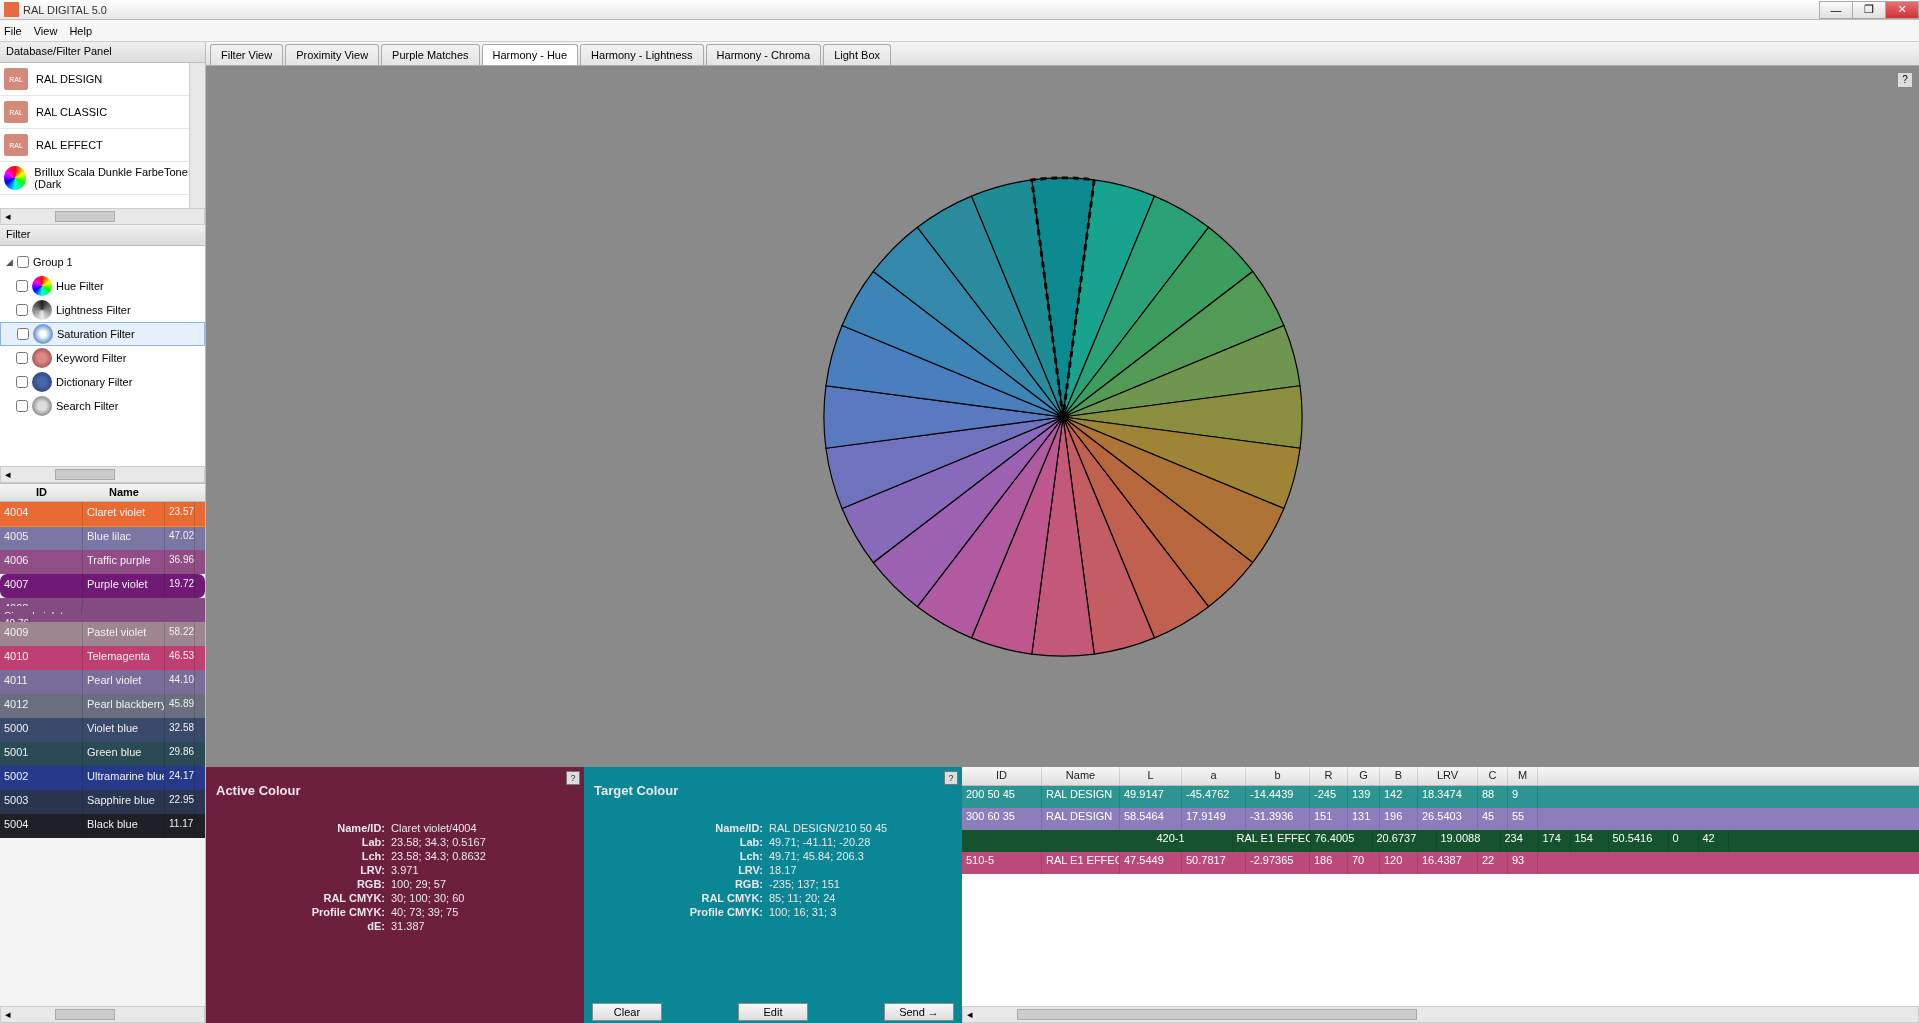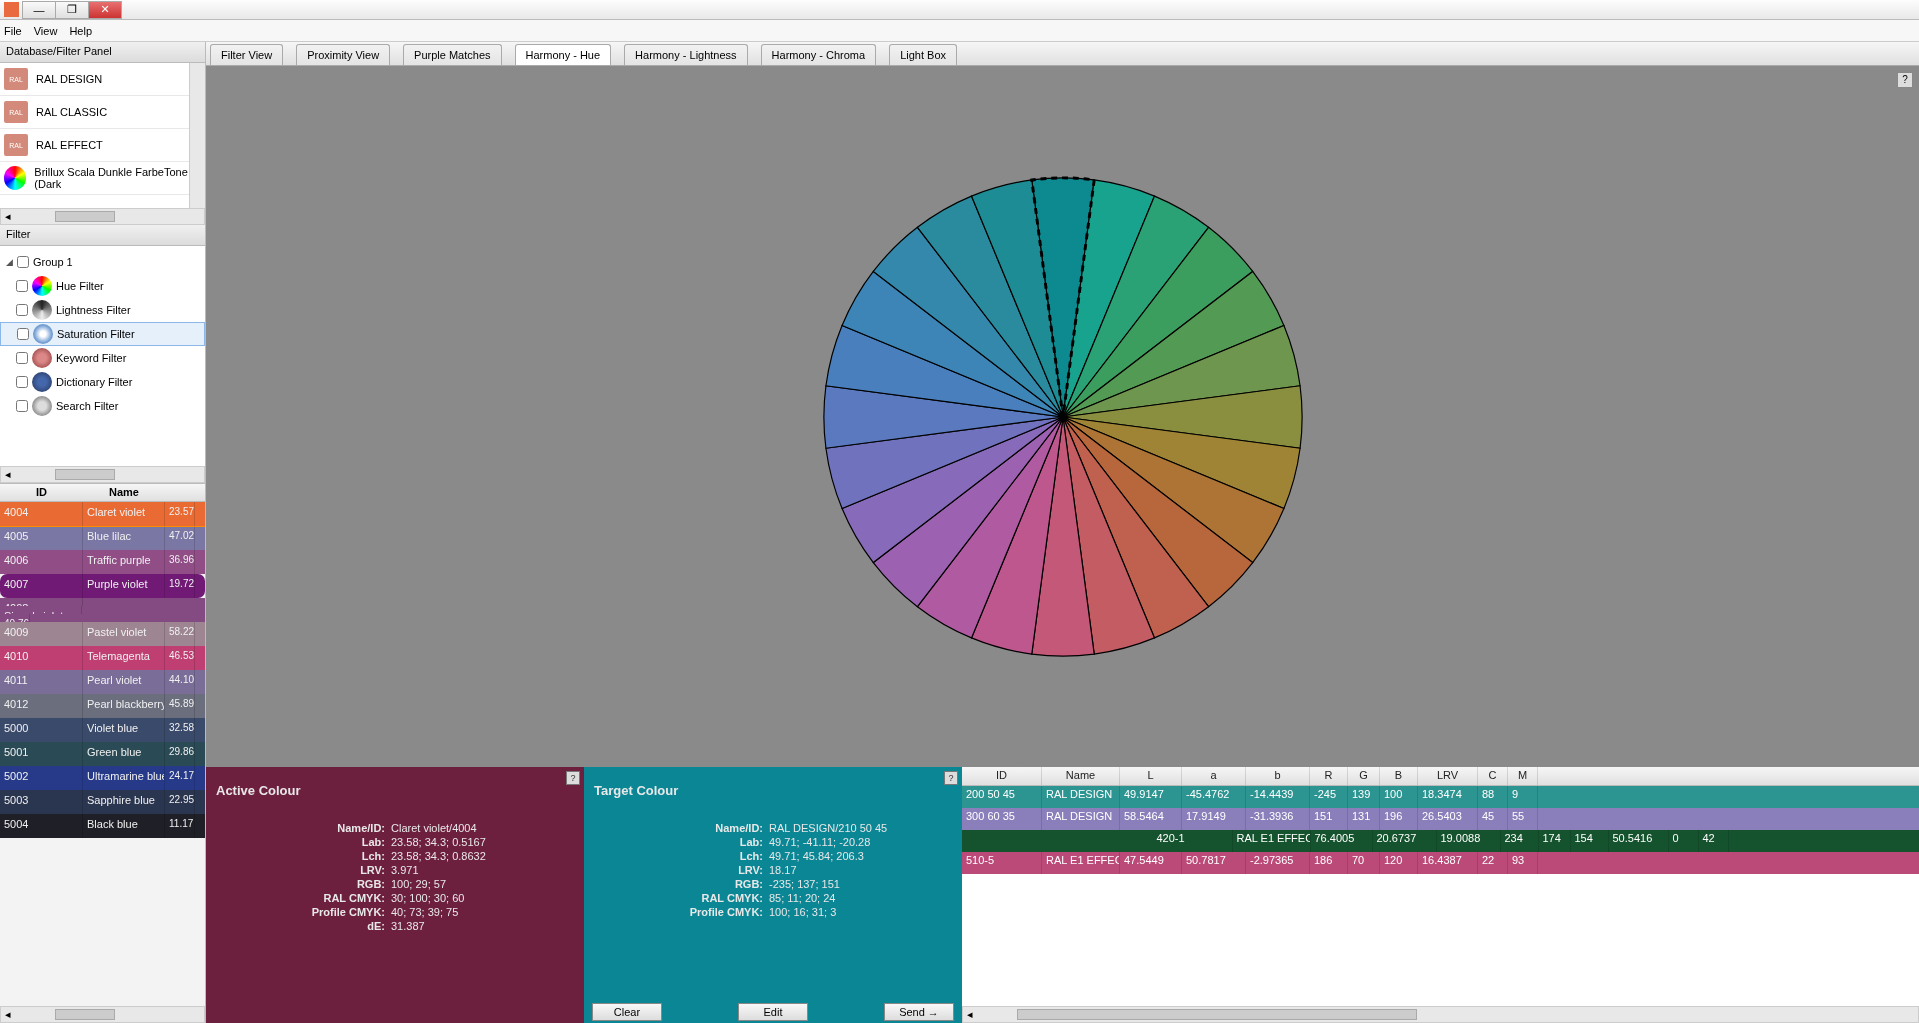--- a/index.html
+++ b/index.html
@@ -43,21 +43,21 @@
 .colortbl-hdr { display:flex;background:linear-gradient(#f6f6f6,#e0e0e0);border-top:1px solid #bbb;border-bottom:1px solid #bbb;height:19px; }
 .colortbl-hdr div { text-align:center;font-weight:bold;padding:2px 0; }
 .colortbl { flex:1; overflow:hidden; }
 .colortbl .row { display:flex; height:24px; }
 .colortbl .row div { padding:4px 4px;border-right:1px solid rgba(0,0,0,0.15);color:#f0f0f0;white-space:nowrap;overflow:hidden; }
 .colortbl .row .id { width:83px; }
 .colortbl .row .nm { width:82px; }
 .colortbl .row .v  { width:30px;font-size:10px; }
 
 
-.tabstrip { height:24px;background:linear-gradient(#f6f6f6,#e0e0e0);display:flex;align-items:flex-end;padding-left:4px;gap:13px;border-bottom:1px solid #aaa; }
+.tabstrip { height:24px;background:linear-gradient(#f6f6f6,#e0e0e0);display:flex;align-items:flex-end;padding-left:4px;gap:2px;border-bottom:1px solid #aaa; }
 .tab { padding:4px 10px;border:1px solid #aaa;border-bottom:none;background:linear-gradient(#f2f2f2,#e4e4e4);border-radius:3px 3px 0 0;cursor:default; }
 .tab.active { background:#fff; }
 
 
 .wheel-area { flex:1;background:#8a8a8a;position:relative;display:flex;align-items:center;justify-content:center; }
 .wheel-area .help { position:absolute;top:6px;right:6px;width:16px;height:16px;background:#ddd;border:1px solid #888;font-size:10px;text-align:center;line-height:14px; }
 
 
 .bottom { height:256px;display:flex; }
 .info-panel { position:relative;padding:16px 10px 10px 10px;color:#e8e8e8; }
@@ -79,20 +79,21 @@
 .c-id{width:80px}.c-nm{width:78px}.c-l{width:62px}.c-a{width:64px}.c-b{width:64px}.c-r{width:38px}.c-g{width:32px}.c-bl{width:38px}.c-lrv{width:60px}.c-c{width:30px}.c-m{width:30px}
 .results .hdr div{color:#222;text-align:center;}
 
 svg.colorwheel { width:490px;height:490px; }
 </style>
 </head>
 <body>
 
 <div class="titlebar">
   <div class="icon"></div>
+  <div class="title">RAL DIGITAL 5.0</div>
   <div class="winbtns">
     <div class="winbtn">—</div>
     <div class="winbtn">❐</div>
     <div class="winbtn close">✕</div>
   </div>
 </div>
 
 <div class="menubar">
   <span>File</span>
   <span>View</span>
@@ -389,21 +390,21 @@
           </div>
         <div id="res-rows">
             <div class="rrow" style="background: rgb(45, 149, 145);">
               <div class="c-id">200 50 45</div>
               <div class="c-nm">RAL DESIGN</div>
               <div class="c-l">49.9147</div>
               <div class="c-a">-45.4762</div>
               <div class="c-b">-14.4439</div>
               <div class="c-r">-245</div>
               <div class="c-g">139</div>
-              <div class="c-bl">100</div>
+              <div class="c-bl">142</div>
               <div class="c-lrv">18.3474</div>
               <div class="c-c">88</div>
               <div class="c-m">9</div>
             </div>
             <div class="rrow" style="background: rgb(138, 127, 186);">
               <div class="c-id">300 60 35</div>
               <div class="c-nm">RAL DESIGN</div>
               <div class="c-l">58.5464</div>
               <div class="c-a">17.9149</div>
               <div class="c-b">-31.3936</div>

